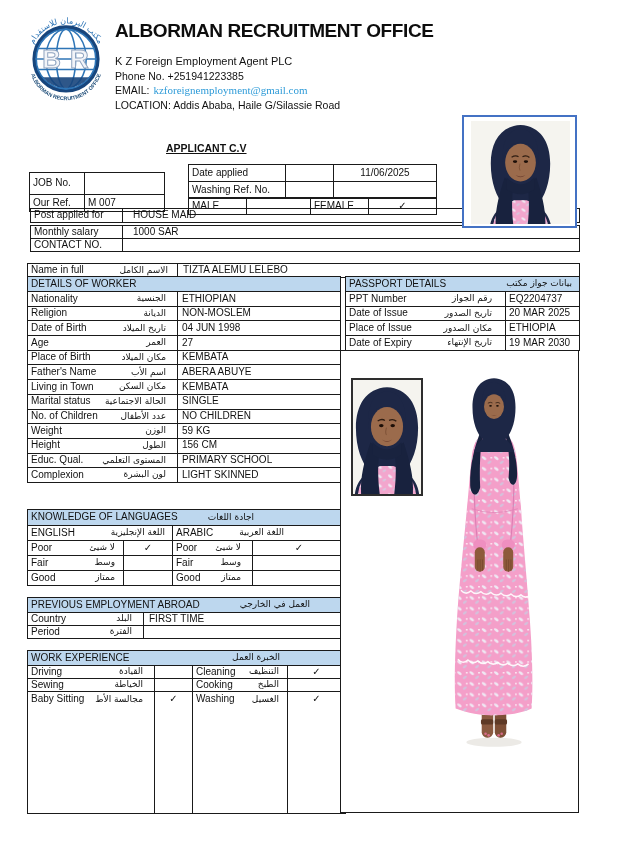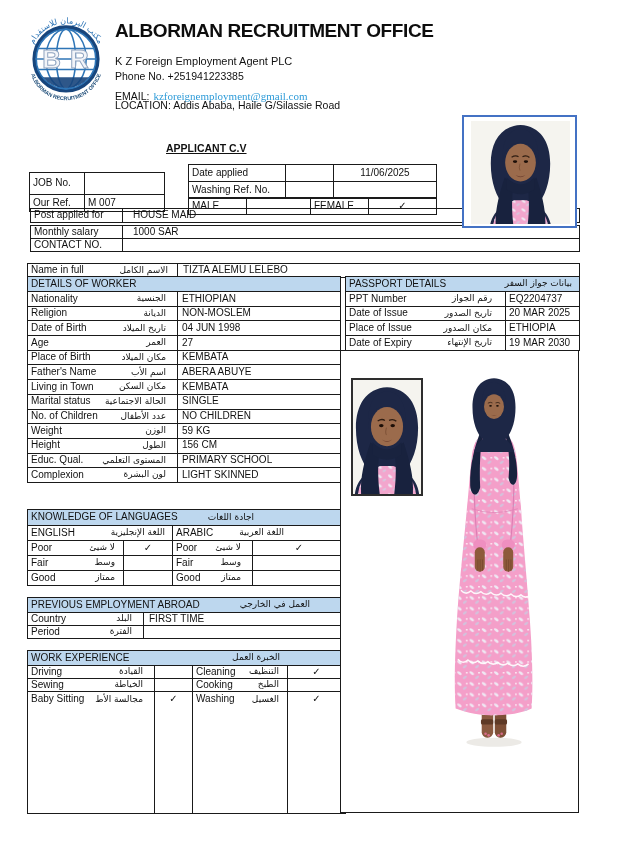--- a/index.html
+++ b/index.html
@@ -134,21 +134,21 @@
     <path d="M26,70 A31,31 0 0 0 74,70 Z" fill="#17457c" opacity="0.9"></path>
     <text x="50" y="60" text-anchor="middle" font-size="27" font-weight="bold" fill="#f2f4f8" stroke="#8fa3bf" stroke-width="1" letter-spacing="1" font-family="Liberation Sans,sans-serif">B R</text>
   </svg>
 
   <div class="office-title">ALBORMAN RECRUITMENT OFFICE</div>
   <div class="hline b" style="top:55px; font-size:11px;">K Z Foreign Employment Agent PLC</div>
   <div class="hline b" style="top:70px;">
     <span>Phone No.</span>
     <span>+251941223385</span>
   </div>
-  <div class="hline" style="top:90px;text-align:right;">
+  <div class="hline" style="top:84px;text-align:right;">
     <span class="b">EMAIL:</span><span class="email-link">kzforeignemployment@gmail.com</span>
   </div>
   <div class="hline" style="top:99px;">
     <span class="b">LOCATION:</span>
     <span>Addis Ababa, Haile G/Silassie Road</span>
   </div>
 
   <div class="doc-title">APPLICANT C.V</div>
 
   <table class="t" style="left:188px; top:164px; width:248px;">
@@ -385,21 +385,21 @@
   <table class="t" style="left:345px; top:276px; width:234px;">
     <colgroup>
         <col style="width:160px">
         <col style="width:74px">
       </colgroup>
     <tbody>
         <tr class="band" style="height:15px">
       <td colspan="2">
         <div class="lab">
               <span>PASSPORT DETAILS</span>
-              <span class="ar" dir="rtl" style="padding-right:4px">بيانات جواز السفر</span>
+              <span class="ar" dir="rtl" style="padding-right:4px">بيانات جواز مكتب</span>
             </div>
       </td>
     </tr>
     <tr style="height:14.7px">
           <td>
             <div class="lab">
               <span>PPT Number</span>
               <span class="ar" dir="rtl" style="padding-right:10px">رقم الجواز</span>
             </div>
           </td>

